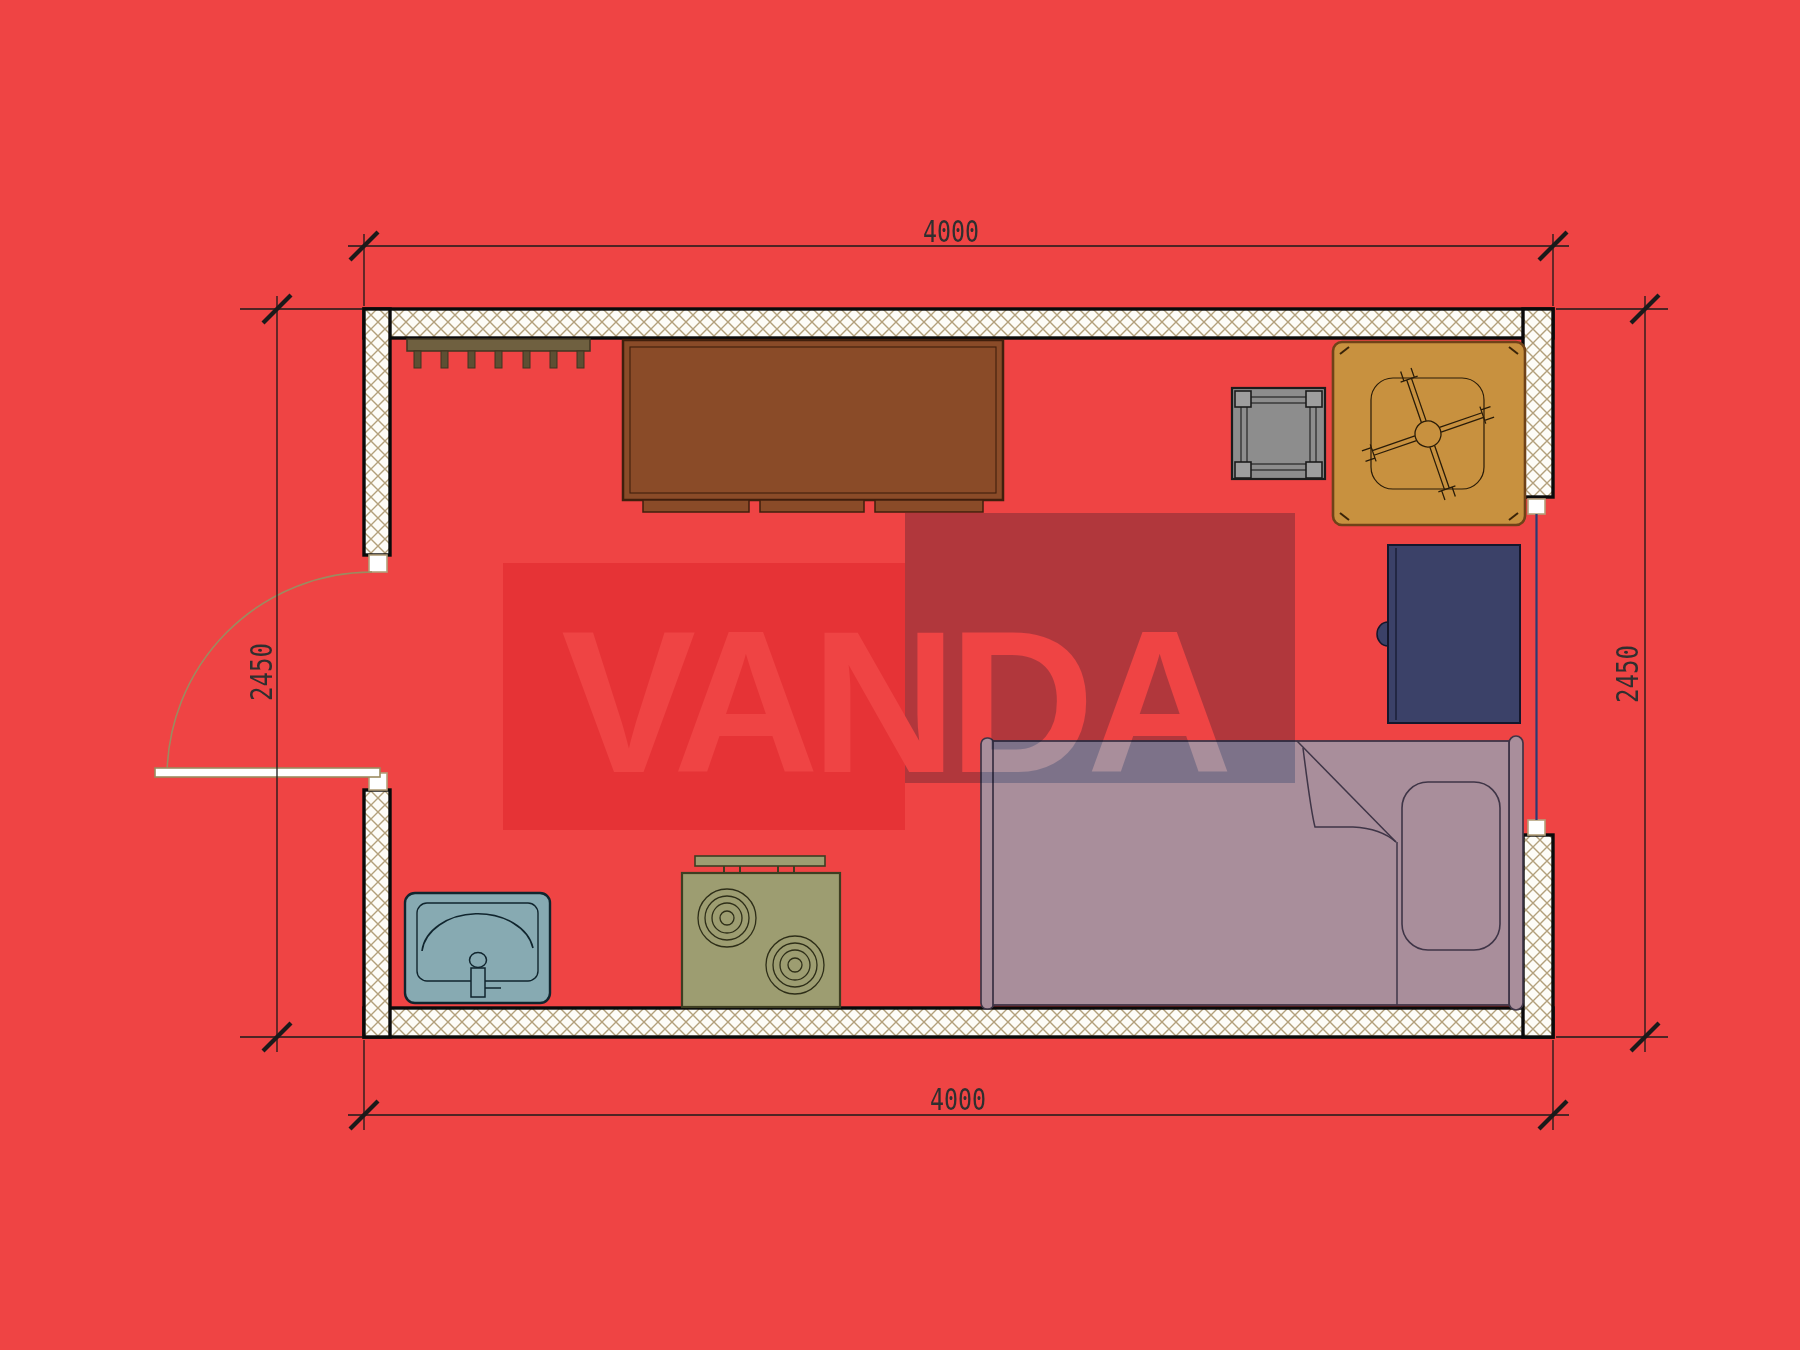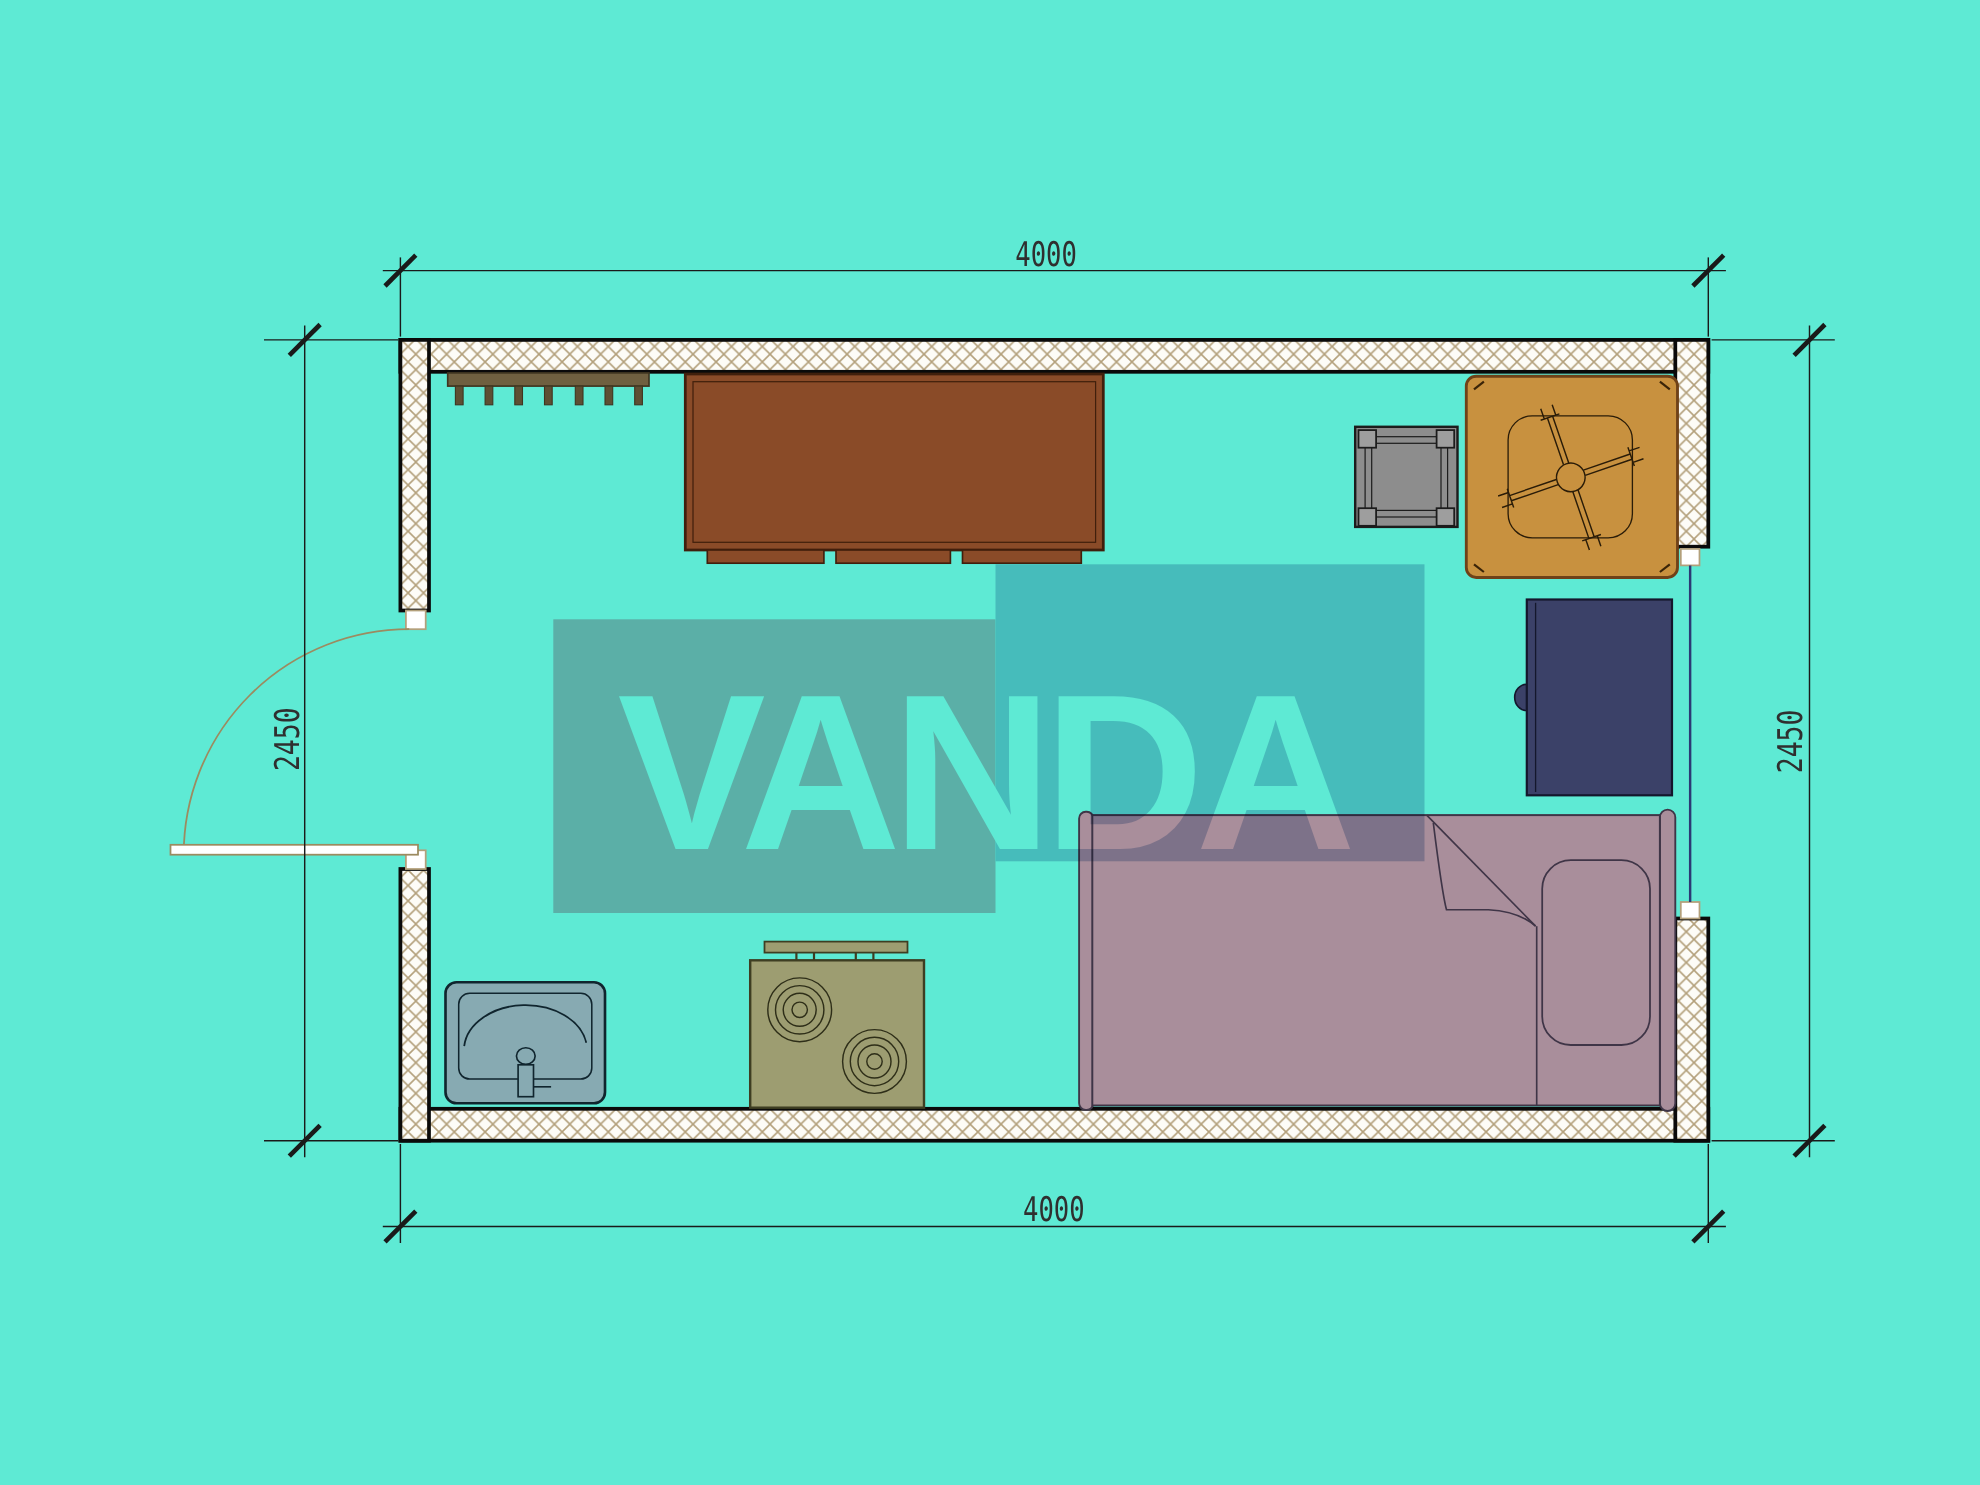--- a/index.html
+++ b/index.html
@@ -1,16 +1,16 @@
 <!DOCTYPE html>
 <html><head>
 <meta charset="utf-8">
 <style>
   html,body{margin:0;padding:0;background:#ffffff;}
-  .canvas{position:relative;width:1800px;height:1350px;background:#5eead4;overflow:hidden;
+  .canvas{position:relative;width:1800px;height:1350px;background:#ef4444;overflow:hidden;
           font-family:"Liberation Sans", sans-serif;}
   svg{display:block;}
   .dim-text{font-family:"DejaVu Sans Mono", monospace;fill:#2f2f2f;}
   .wm-text{font-family:"Liberation Sans", sans-serif;font-weight:bold;}
 </style>
 </head>
 <body>
 
 <div class="canvas">
 <svg width="1800" height="1350" viewBox="0 0 1800 1350" xmlns="http://www.w3.org/2000/svg">

